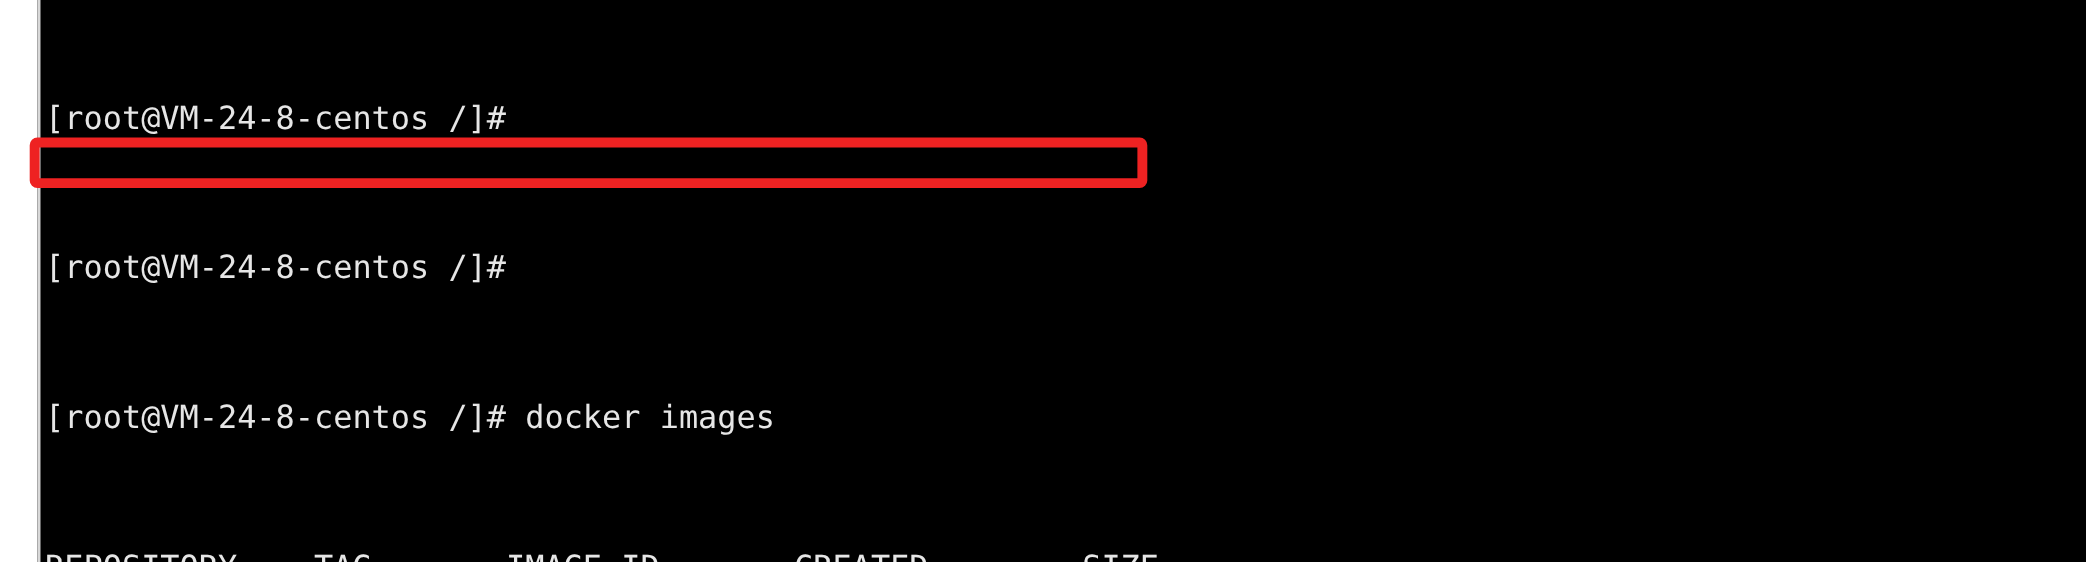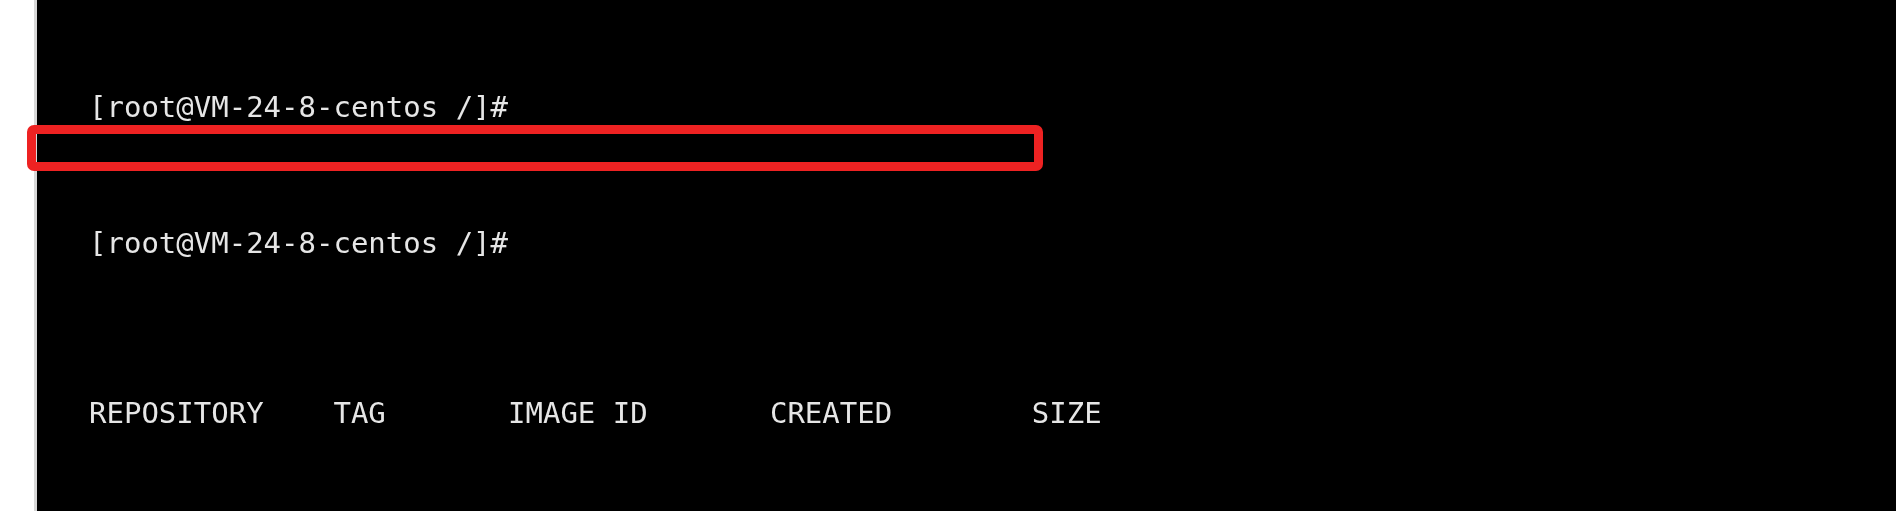--- a/index.html
+++ b/index.html
@@ -60,21 +60,20 @@
     line-height: 34px;
     letter-spacing: 0px;
     color: #e6e6e6;
     white-space: pre;
   }
 
   .line {
     white-space: pre;
     height: 34px;
     display: block;
-    margin-left: 48px;
   }
 
   
   .annotation-box {
     position: absolute;
     left: 27px;
     top: 125px;
     width: 1016px;
     height: 46px;
     border: 9px solid #ee2222;
@@ -92,20 +91,21 @@
   <div class="left-margin"></div>
   <div class="margin-rule"></div>
 
   <div class="terminal">
     <div class="term-lines">
 
       <span class="line">[root@VM-24-8-centos /]#</span>
 
       <span class="line">[root@VM-24-8-centos /]#</span>
 
+      <span class="line">[root@VM-24-8-centos /]# docker images</span>
 
       <span class="line">REPOSITORY    TAG       IMAGE ID       CREATED        SIZE</span>
 
       
 
       
 
       
 
     </div>

